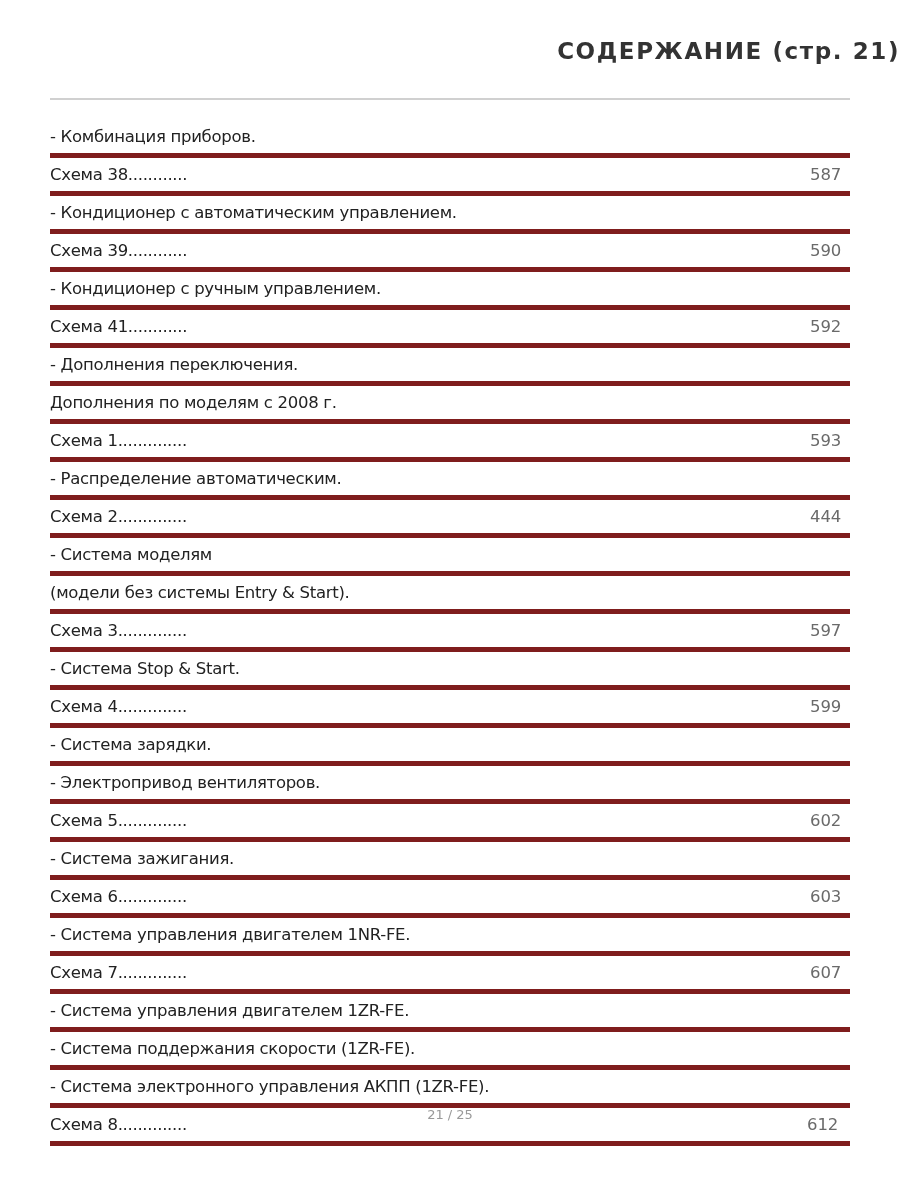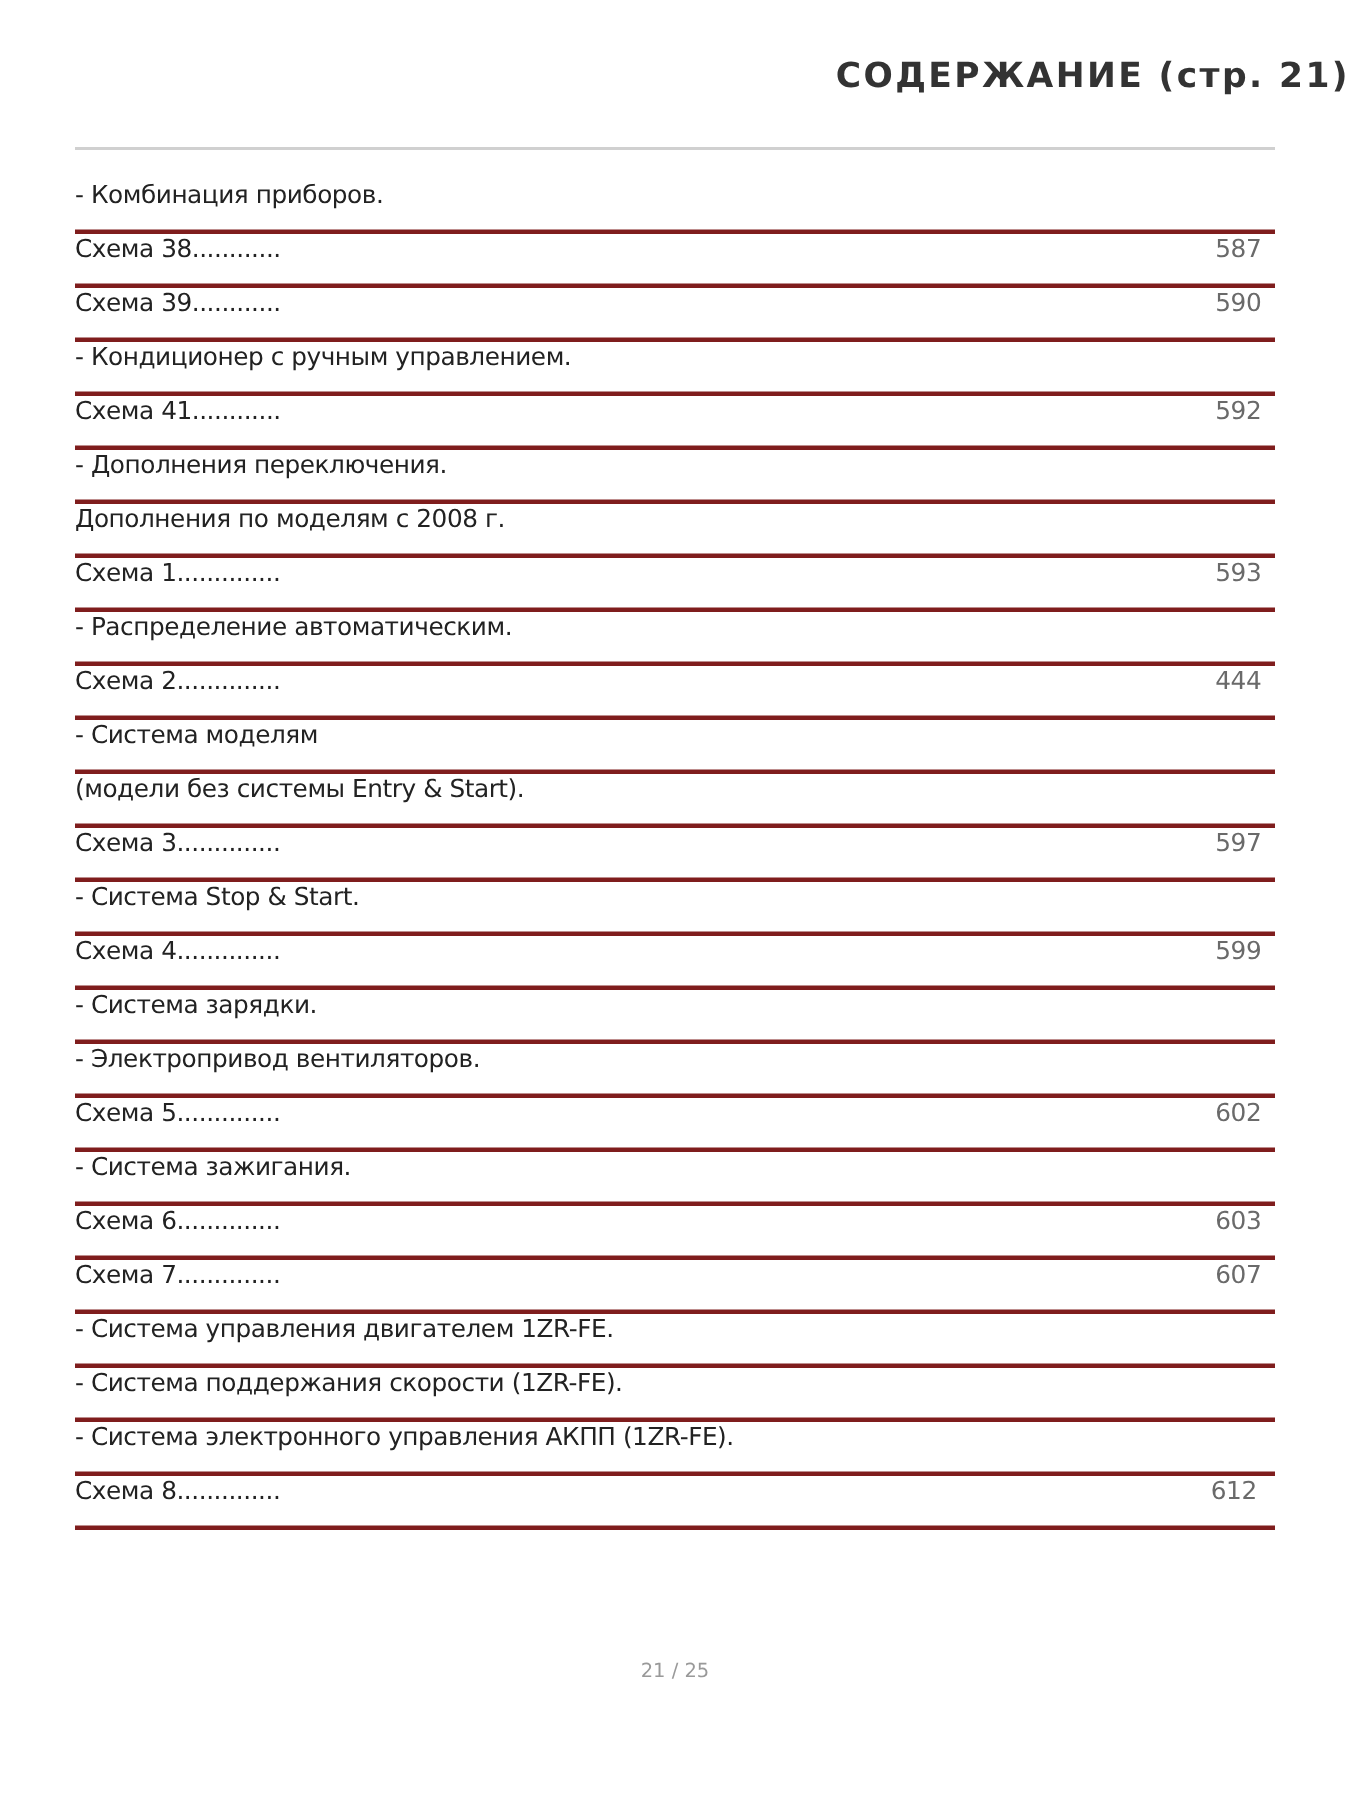--- a/index.html
+++ b/index.html
@@ -40,22 +40,23 @@
       position: absolute;
       top: 120px;
       left: 50px;
       width: 800px;
       margin: 0;
       padding: 0;
       list-style: none;
     }
     .toc-row {
       height: 33px;
-      border-bottom: 3px solid #7f1d1d;
+      border-bottom: 5px solid #7f1d1d;
       display: flex;
+      align-items: center;
       justify-content: space-between;
       box-sizing: content-box;
     }
     .toc-label {
       font-family: "DejaVu Sans", sans-serif;
       font-size: 16.5px;
       color: #222222;
       white-space: nowrap;
       letter-spacing: -0.3px;
     }
@@ -89,20 +90,24 @@
 <ul class="toc-list">
   <li class="toc-row">
     <span class="toc-label">- Комбинация приборов.</span>
     <span class="toc-page"></span>
   </li>
   <li class="toc-row">
     <span class="toc-label">Схема 38............</span>
     <span class="toc-page">587</span>
   </li>
   <li class="toc-row">
+    <span class="toc-label">- Кондиционер с автоматическим управлением.</span>
+    <span class="toc-page"></span>
+  </li>
+  <li class="toc-row">
     <span class="toc-label">Схема 39............</span>
     <span class="toc-page">590</span>
   </li>
   <li class="toc-row">
     <span class="toc-label">- Кондиционер с ручным управлением.</span>
     <span class="toc-page"></span>
   </li>
   <li class="toc-row">
     <span class="toc-label">Схема 41............</span>
     <span class="toc-page">592</span>
@@ -161,20 +166,24 @@
   </li>
   <li class="toc-row">
     <span class="toc-label">- Система зажигания.</span>
     <span class="toc-page"></span>
   </li>
   <li class="toc-row">
     <span class="toc-label">Схема 6..............</span>
     <span class="toc-page">603</span>
   </li>
   <li class="toc-row">
+    <span class="toc-label">- Система управления двигателем 1NR-FE.</span>
+    <span class="toc-page"></span>
+  </li>
+  <li class="toc-row">
     <span class="toc-label">Схема 7..............</span>
     <span class="toc-page">607</span>
   </li>
   <li class="toc-row">
     <span class="toc-label">- Система управления двигателем 1ZR-FE.</span>
     <span class="toc-page"></span>
   </li>
   <li class="toc-row">
     <span class="toc-label">- Система поддержания скорости (1ZR-FE).</span>
     <span class="toc-page"></span>

